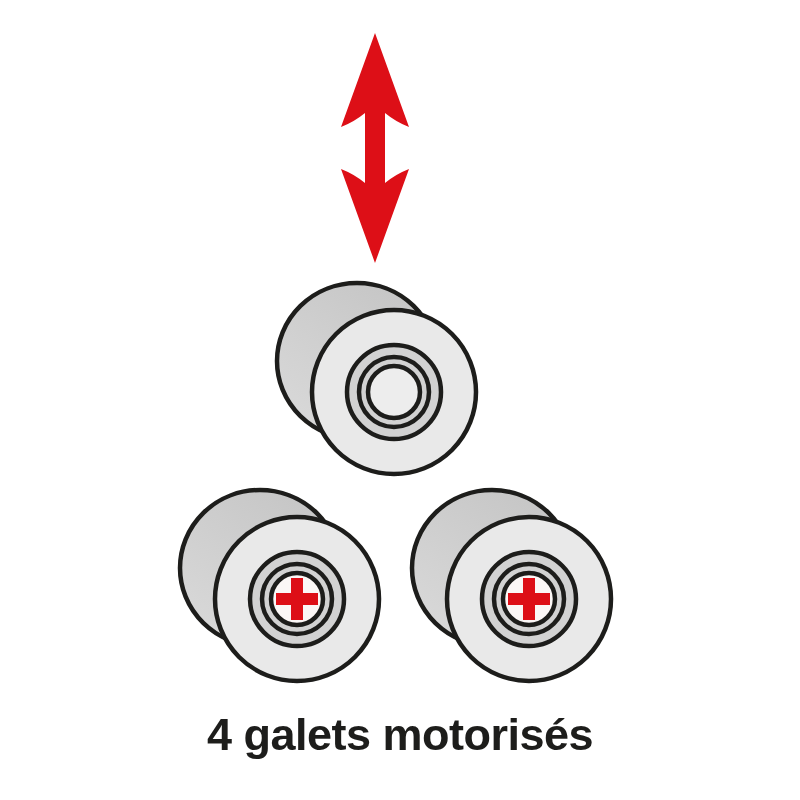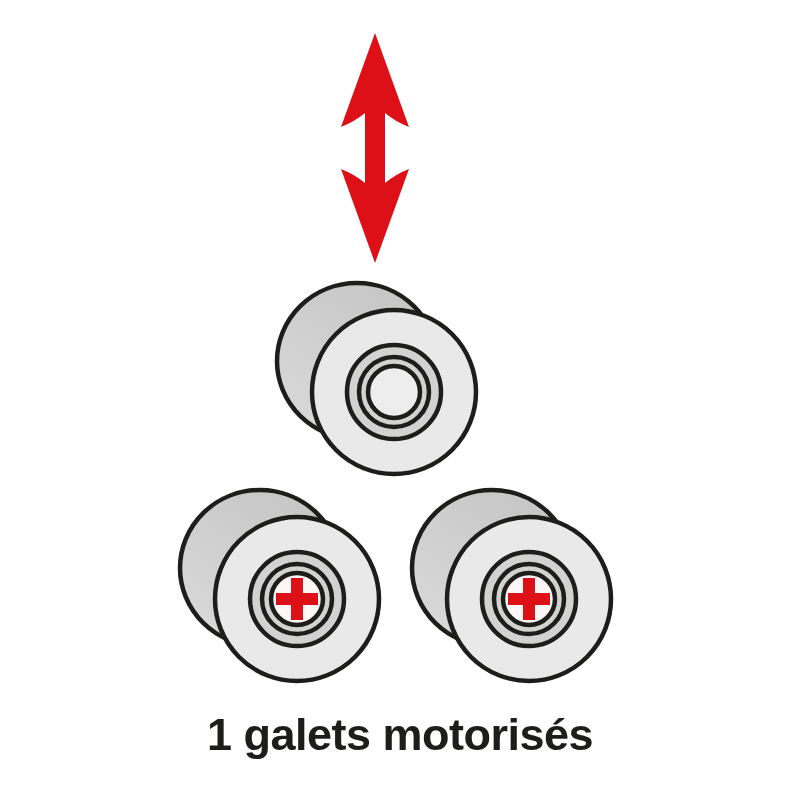--- a/index.html
+++ b/index.html
@@ -77,14 +77,14 @@
     <g transform="translate(529,599)">
       <ellipse class="ln" cx="-37" cy="-31" rx="80" ry="78" fill="url(#cylGrad)"></ellipse>
       <circle class="ln" r="82" fill="#e9e9e9"></circle>
       <circle class="ln" r="47" fill="#d2d2d2"></circle>
       <circle class="ln" r="35" fill="none"></circle>
       <circle class="ln" r="26" fill="#fbf7f6"></circle>
       <path d="M-21,-6 L-6,-6 L-6,-21 L6,-21 L6,-6 L21,-6 L21,6 L6,6 L6,21 L-6,21 L-6,6 L-21,6 Z" fill="#dd0f17"></path>
     </g>
   </svg>
 
-  <div class="caption">1 galets motorisés</div>
+  <div class="caption">4 galets motorisés</div>
 </div>
 
 </body></html>

